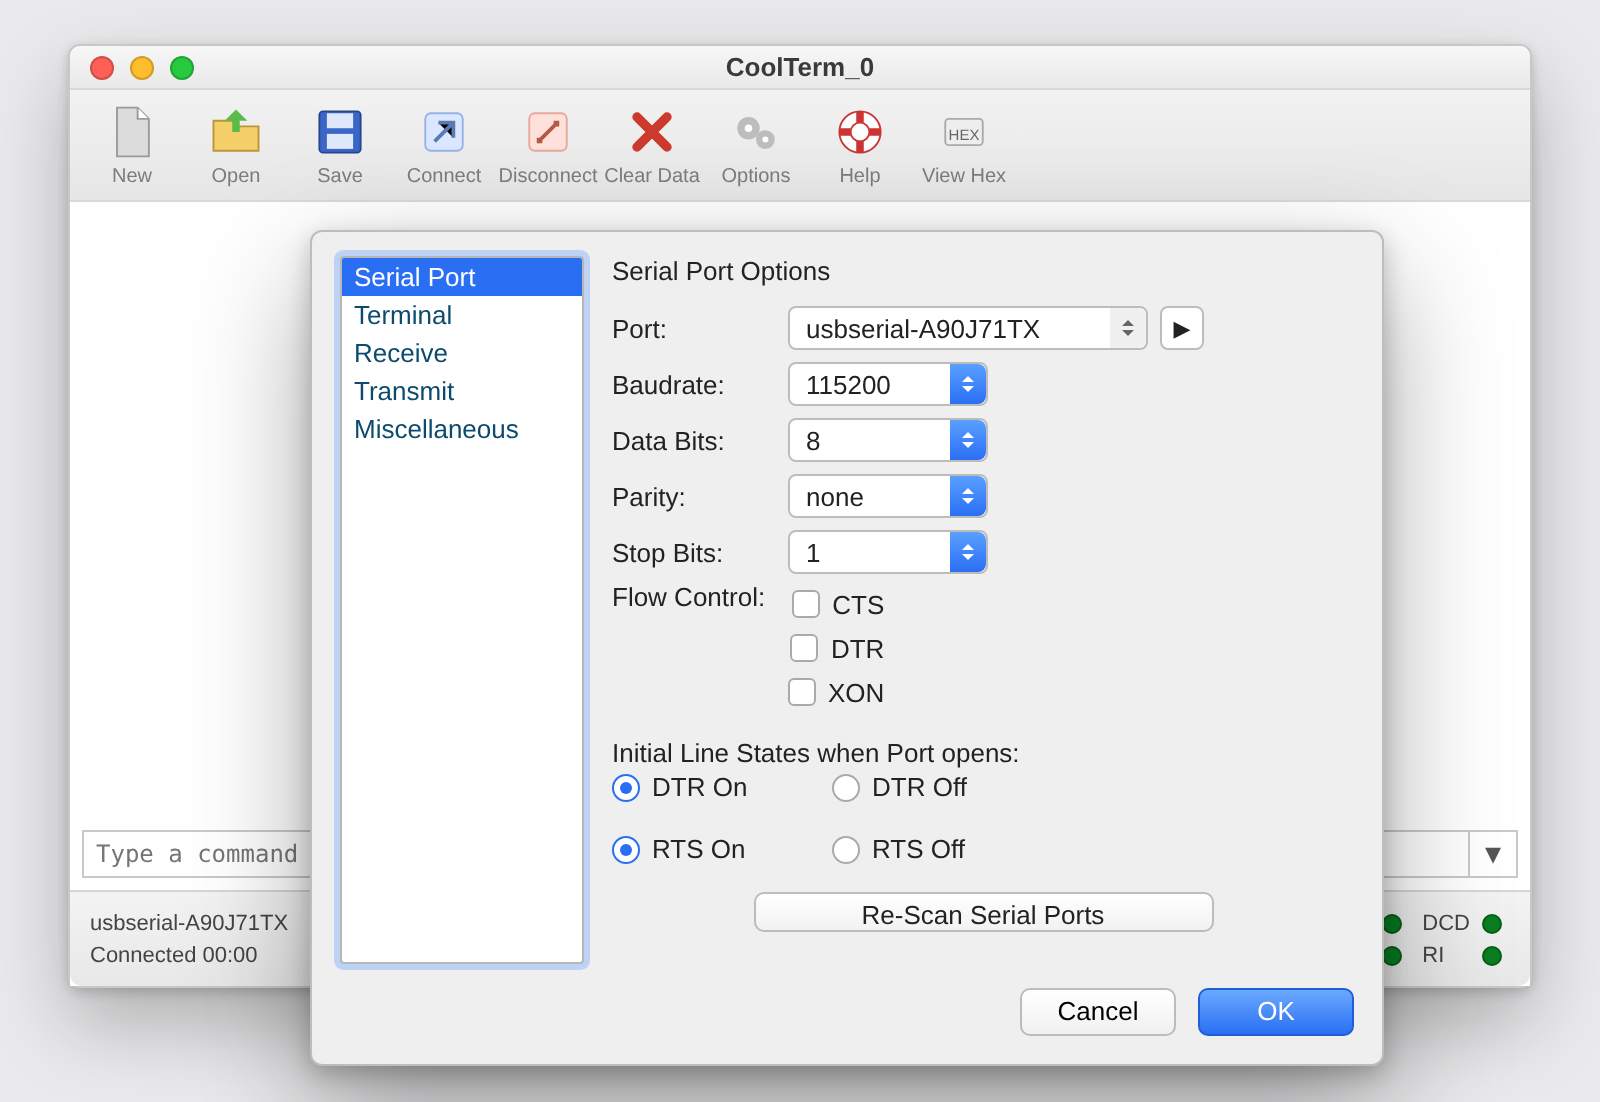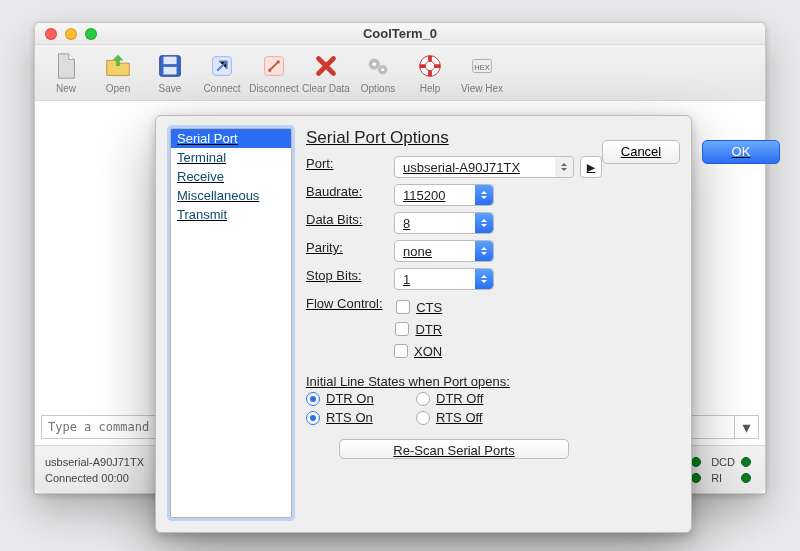--- a/index.html
+++ b/index.html
@@ -47,34 +47,34 @@
   }
   .statusbar .left div { line-height: 16px; }
   .leds { display: grid; grid-template-columns: auto 14px auto 14px; column-gap: 6px; row-gap: 4px; align-items:center; }
   .led { width: 10px; height: 10px; border-radius: 50%; background: #0a7e20; border:1px solid #066016; }
 
   
   .dialog {
     position: absolute; left: 155px; top: 115px; width: 537px; height: 418px;
     background: #efefef; border: 1px solid #bdbdbd; border-radius: 6px;
     box-shadow: 0 24px 60px rgba(0,0,0,.35), 0 4px 12px rgba(0,0,0,.22);
-    display: flex; flex-direction: row; padding: 12px 14px 14px; text-decoration: underline;
+    display: flex; flex-direction: column; padding: 12px 14px 14px;
   }
   .dlgbody { flex: 1; display: flex; gap: 14px; }
   .catlist {
     width: 122px; background: #fff; border: 1px solid #b7b7b7; border-radius: 2px;
     box-shadow: 0 0 0 3px rgba(100,160,255,.35);
     overflow: hidden;
   }
   .catlist .item { padding: 2px 6px; font-size: 13px; color: #0c4a6e; cursor: default; }
   .catlist .item.sel { background: #2a6ff3; color: #fff; }
 
   .panel { flex: 1; font-size: 13px; color: #222; }
-  .panel h3 { font-weight: 400; font-size: 17px; margin-bottom: 8px; }
-  .row { display: flex; height: 26px; margin-bottom: 2px; }
+  .panel h3 { font-weight: 400; font-size: 13px; margin-bottom: 8px; }
+  .row { display: flex; align-items: center; height: 26px; margin-bottom: 2px; }
   .row .lbl { width: 88px; text-align: left; }
   .select, .selectw {
     height: 22px; border: 1px solid #bcbcbc; border-radius: 4px; background: #fff;
     display: inline-flex; align-items: center; padding: 0 20px 0 8px; position: relative; font-size: 13px;
   }
   .selectw { width: 180px; }
   .select { width: 100px; }
   .select .cap, .selectw .cap { flex:1; white-space: nowrap; overflow:hidden; text-overflow: ellipsis; }
   .select .ar, .selectw .ar {
     position: absolute; right: 0; top: 0; bottom: 0; width: 18px;
@@ -85,33 +85,33 @@
   .select .ar::after, .selectw .ar::after { content:""; border:3px solid transparent; border-top-color:#fff; margin-top:1px; }
   .selectw.plain .ar { background: #f0f0f0; }
   .selectw.plain .ar::before { border-bottom-color:#666; }
   .selectw.plain .ar::after { border-top-color:#666; }
 
   .sqbtn { width:22px; height:22px; border:1px solid #bcbcbc; border-radius:4px; background:#fff; margin-left:6px; display:flex; align-items:center; justify-content:center; font-size:11px; }
 
   .chk { display:flex; align-items:center; gap:6px; height:22px; font-size:13px;justify-content:flex-end; }
   .chkbox { width:14px; height:14px; border:1px solid #aaa; border-radius:3px; background:#fff; }
 
-  .radiogrid { display:grid; grid-template-columns: 110px 110px; row-gap:4px; margin-top:2px; }
+  .radiogrid { display:grid; grid-template-columns: 110px 110px; row-gap:16px; margin-top:2px; }
   .radio { display:flex; align-items:center; gap:6px; font-size:13px; }
   .rcirc { width:14px; height:14px; border-radius:50%; border:1px solid #aaa; background:#fff; position:relative; }
   .rcirc.sel { border-color:#2a6ff3; }
   .rcirc.sel::after { content:""; position:absolute; inset:3px; border-radius:50%; background:#2a6ff3; }
 
   .widebtn {
     display:block; margin: 14px auto 0; width: 230px; height: 20px;
     border:1px solid #bcbcbc; border-radius:5px; background:linear-gradient(#fff,#f2f2f2);
     font-size:13px; text-align:center; line-height:22px;
   }
 
-  .dlgfoot { display:flex; justify-content:flex-end; gap:22px; padding-top:12px; }
+  .dlgfoot { display:flex; justify-content:flex-end; gap:11px; padding-top:12px; }
   .btn { min-width:78px; height:24px; border:1px solid #bcbcbc; border-radius:5px; background:linear-gradient(#fff,#f0f0f0); font-size:13px; text-align:center; line-height:22px; }
   .btn.primary { background: linear-gradient(#6aa9ff,#2a6ff3); color:#fff; border-color:#1f5ed8; }
 </style>
 </head>
 <body>
 
 <div class="window">
   <div class="titlebar">
     <div class="traffic">
       <div class="dot red"></div>
@@ -234,22 +234,22 @@
     </div>
   </div>
 </div>
 
 <div class="dialog">
   <div class="dlgbody">
     <div class="catlist">
       <div class="item sel">Serial Port</div>
       <div class="item">Terminal</div>
       <div class="item">Receive</div>
+      <div class="item">Transmit</div>
       <div class="item">Miscellaneous</div>
-      <div class="item">Transmit</div>
     </div>
 
     <div class="panel">
       <h3>Serial Port Options</h3>
 
       <div class="row">
         <span class="lbl">Port:</span>
         <div class="selectw plain">
           <span class="cap">usbserial-A90J71TX</span>
             <span class="ar"></span>

